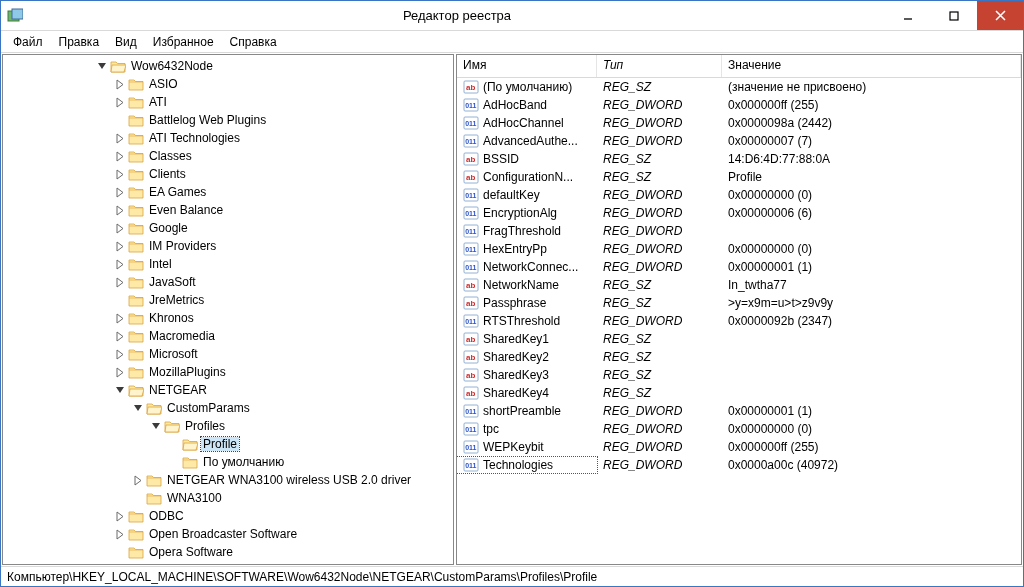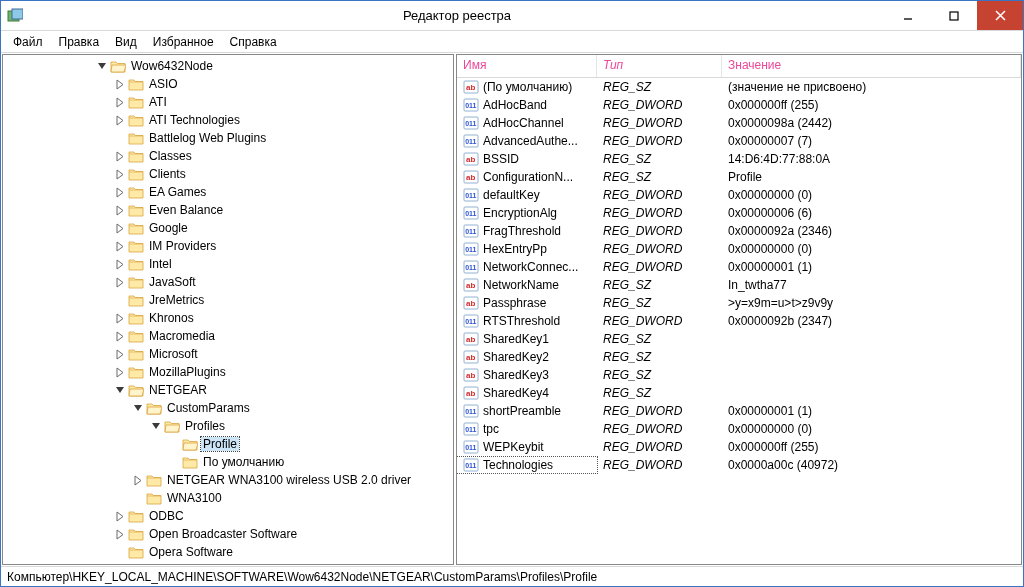--- a/index.html
+++ b/index.html
@@ -18,21 +18,21 @@
   .tree-pane { width: 452px; border: 1px solid #888; margin: 1px; overflow-y: auto; overflow-x: hidden; position: relative; padding: 2px 0 2px 0px; background:#fff;}
   .list-pane { flex: 1; border: 1px solid #888; margin: 1px; display: flex; flex-direction: column; overflow: hidden; }
   .statusbar { height: 20px; border-top: 1px solid #d9d9d9; padding: 1px 6px; font-size: 12px; display:flex; align-items:center;}
   .tree-row { display: flex; align-items: center; height: 18px; white-space: nowrap; }
   .tree-toggle { width: 11px; height: 11px; margin-right: 2px; display:flex; align-items:center; justify-content:center; color:#5b5b5b; font-size:10px; }
   .tree-spacer { width: 13px; display:inline-block;}
   .tree-icon { width: 16px; height: 14px; margin-right: 3px; }
   .tree-label { padding: 0 2px; }
   .tree-row.selected .tree-label { background: #cde6f7; outline: 1px dotted #444; }
   .list-header { display: flex; height: 23px; border-bottom: 1px solid #d9d9d9; background: #fff; }
-  .list-col-h { padding: 3px 6px; border-right: 1px solid #e5e5e5; font-size:12px; color:#ec4899;}
+  .list-col-h { padding: 3px 6px; border-right: 1px solid #e5e5e5; font-size:12px; color:#000000;}
   .list-body { flex: 1; overflow-y: auto; }
   .list-row { display: flex; height: 18px; align-items: center; }
   .list-row.sel .cell-name { outline: 1px dotted #555; }
   .list-cell { padding: 0 6px; white-space: nowrap; overflow: hidden; text-overflow: ellipsis; display:flex; align-items:center;}
   .val-icon { width:16px; height:16px; margin-right:4px; flex-shrink:0;}
   .col-name { width: 140px; }
   .col-type { width: 125px; font-style: italic; }
   .col-value { flex: 1; }
   .tree-pane::-webkit-scrollbar{width:17px;}
   .tree-pane::-webkit-scrollbar-thumb{background:#c2c2c2;}
@@ -136,36 +136,36 @@
             <svg width="11" height="11">
               <use href="#tri-right"></use>
             </svg>
           </span>
           <svg class="tree-icon" viewBox="0 0 16 14">
             <use href="#folder-ic"></use>
           </svg>
           <span class="tree-label">ATI</span>
         </div>
         <div class="tree-row" style="padding-left:112px">
+    <span class="tree-spacer"></span>
+          <svg class="tree-icon" viewBox="0 0 16 14">
+            <use href="#folder-ic"></use>
+          </svg>
+          <span class="tree-label">Battlelog Web Plugins</span>
+        </div>
+        <div class="tree-row" style="padding-left:112px">
     <span class="tree-toggle">
             <svg width="11" height="11">
               <use href="#tri-right"></use>
             </svg>
           </span>
           <svg class="tree-icon" viewBox="0 0 16 14">
             <use href="#folder-ic"></use>
           </svg>
           <span class="tree-label">ATI Technologies</span>
-        </div>
-        <div class="tree-row" style="padding-left:112px">
-    <span class="tree-spacer"></span>
-          <svg class="tree-icon" viewBox="0 0 16 14">
-            <use href="#folder-ic"></use>
-          </svg>
-          <span class="tree-label">Battlelog Web Plugins</span>
         </div>
         <div class="tree-row" style="padding-left:112px">
     <span class="tree-toggle">
             <svg width="11" height="11">
               <use href="#tri-right"></use>
             </svg>
           </span>
           <svg class="tree-icon" viewBox="0 0 16 14">
             <use href="#folder-ic"></use>
           </svg>
@@ -482,21 +482,20 @@
     <div class="list-cell col-value">0x00000006 (6)</div>
   </div>
           <div class="list-row">
     <div class="list-cell col-name cell-name">
               <svg class="val-icon" viewBox="0 0 16 16">
                 <use href="#reg-dw-ic"></use>
               </svg>
               <span>FragThreshold</span>
             </div>
     <div class="list-cell col-type">REG_DWORD</div>
-    <div class="list-cell col-value">0x0000092a (2346)</div>
   </div>
           <div class="list-row">
     <div class="list-cell col-name cell-name">
               <svg class="val-icon" viewBox="0 0 16 16">
                 <use href="#reg-dw-ic"></use>
               </svg>
               <span>HexEntryPp</span>
             </div>
     <div class="list-cell col-type">REG_DWORD</div>
     <div class="list-cell col-value">0x00000000 (0)</div>

